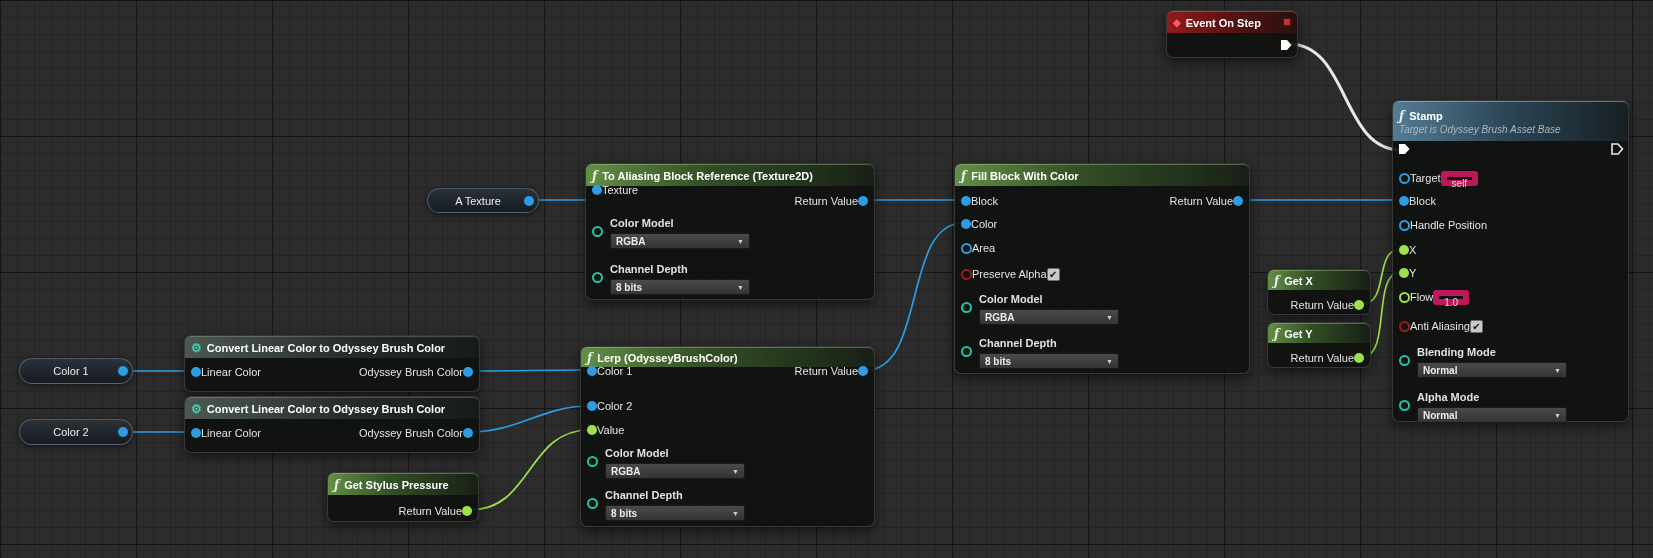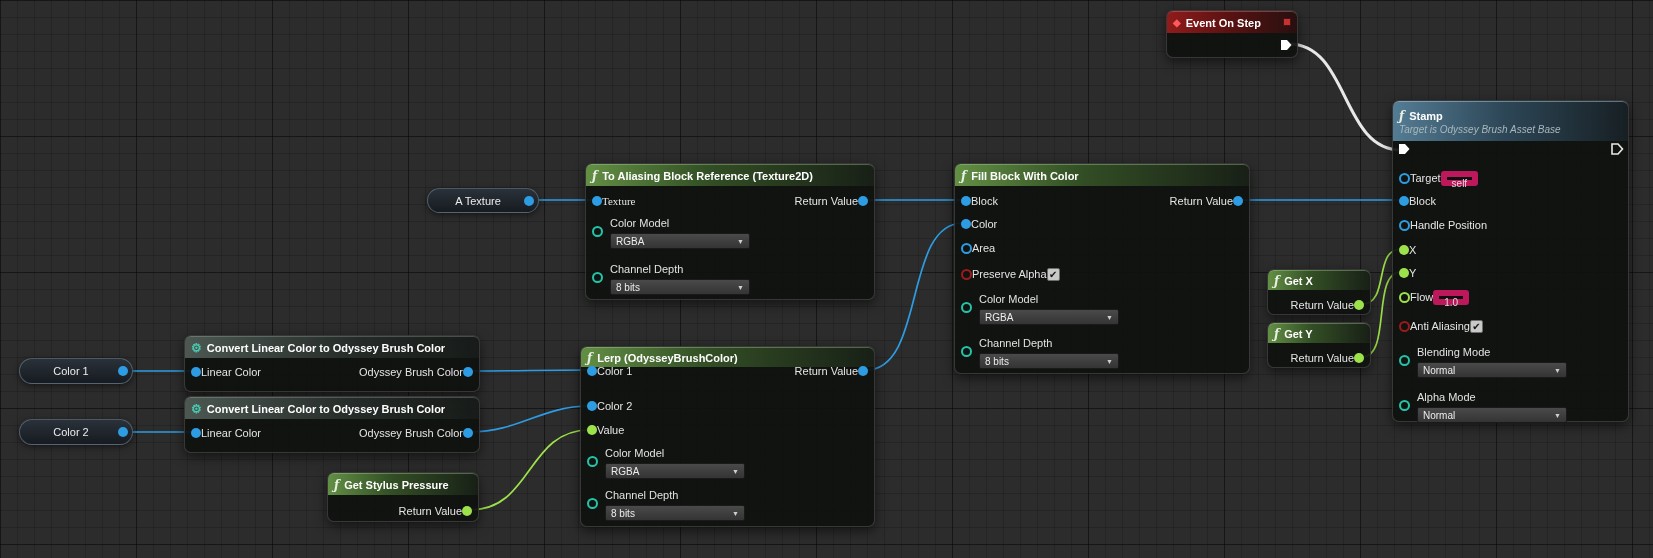--- a/index.html
+++ b/index.html
@@ -54,21 +54,21 @@
 
   .textbox {
     background:#0e0e0e; border:6px solid #be185d; border-radius:3px;
     color:#ddd; font-size:10px; padding:0 5px; height:15px; line-height:13px;
   }
   .checkbox {
     width:13px; height:13px; background:#c9c9c9; border:1px solid #6d6d6d; border-radius:2px;
     font-size:10px; line-height:12px; text-align:center; color:#141414;
   }
 
-  .wgroup { position:absolute; left:8px; }
+  .wgroup { position:absolute; left:8px;font-weight:bold; }
   .gpin { position:absolute; left:-2px; top:50%; margin-top:-6px; }
   .wlabel { margin-left:16px; font-size:11px; color:#e2e2e2; height:16px; line-height:16px; white-space:nowrap; }
   .dropdown {
     margin-left:16px; margin-top:2px; width:140px; height:16px;
     background:linear-gradient(180deg,#4a4a4a,#343434); border:1px solid #1a1a1a; border-radius:2px;
     color:#ececec; font-size:10px; display:flex; align-items:center; justify-content:space-between;
     padding:0 5px;
   }
   .dropdown.wide { width:150px; }
   .darr { font-size:7px; color:#cfcfcf; }
@@ -179,21 +179,21 @@
         <span class="darr">▼</span>
       </div>
     </div>
   </div>
 
   <div class="node" style="left:585px;top:163px;width:290px;height:137px;">
     <div class="nheader green">
       <span class="fic">ƒ</span>
       <span>To Aliasing Block Reference (Texture2D)</span>
     </div>
-    <div class="row in" style="top:27px;font-family:Liberation Serif, serif;">
+    <div class="row in" style="top:16px;">
       <span class="p fill c-blue"></span>
       <span>Texture</span>
     </div>
     <div class="row out" style="top:27px;">
       <span>Return Value</span>
       <span class="p fill c-blue"></span>
     </div>
     <div class="wgroup" style="top:51px;">
       <span class="p holo c-teal gpin"></span>
       <div class="wlabel">Color Model</div>

